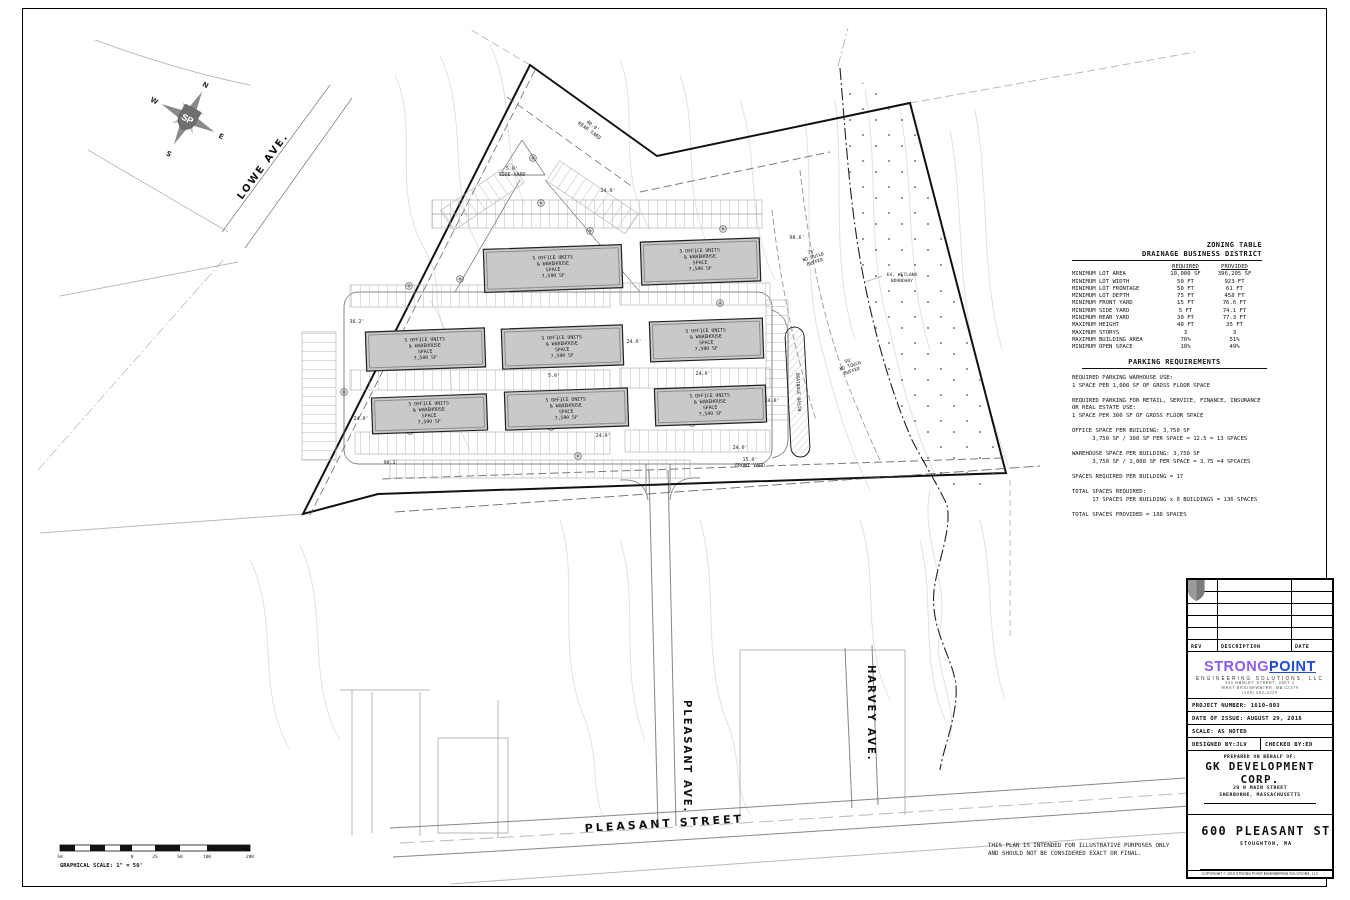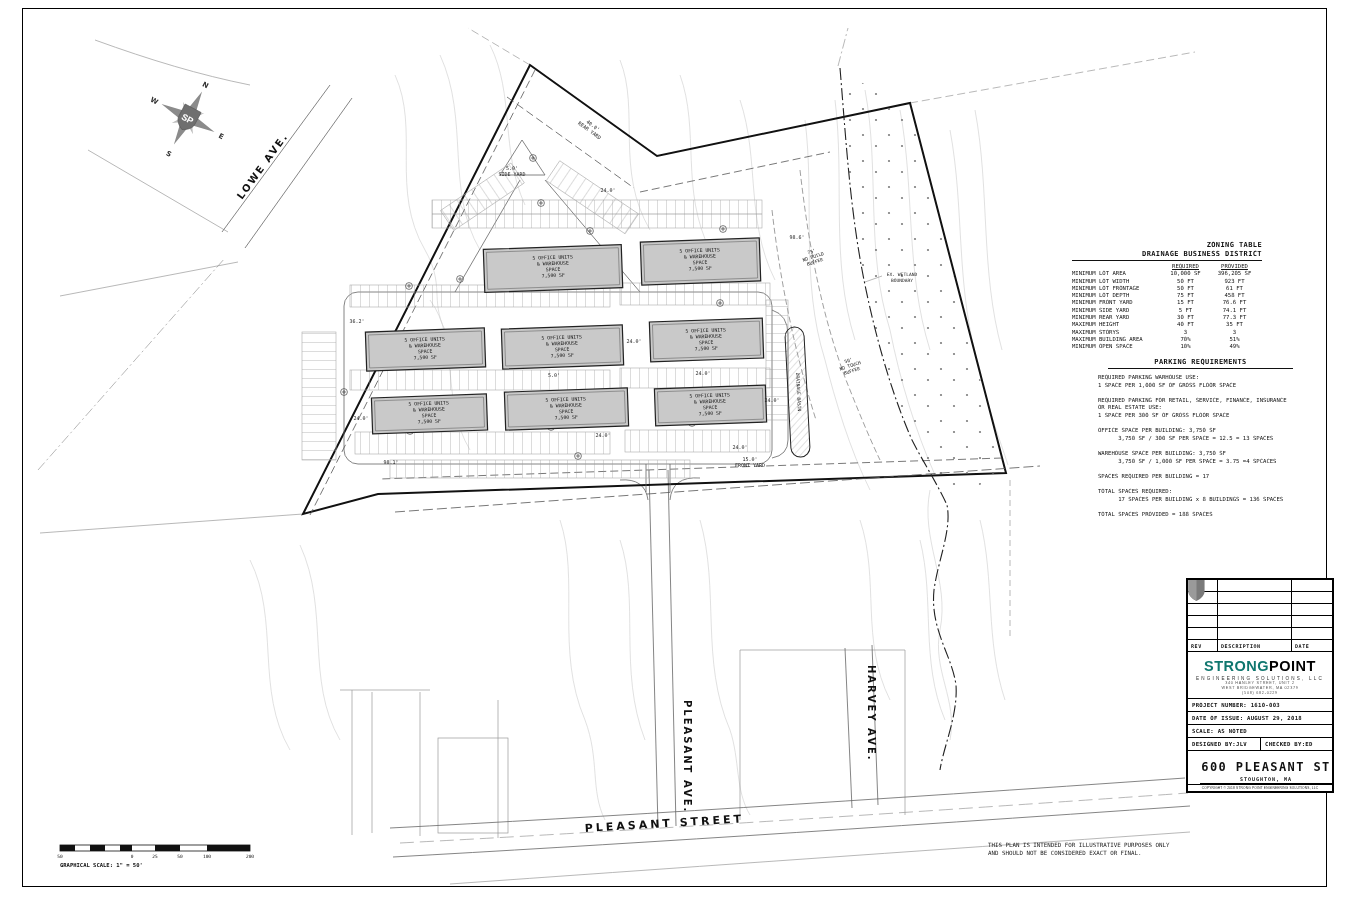--- a/index.html
+++ b/index.html
@@ -10,48 +10,48 @@
 
   
   .zoning{position:absolute;left:1072px;top:241px;width:190px;}
   .z-title{font:bold 7px "DejaVu Sans Mono",monospace;text-align:right;letter-spacing:.4px;line-height:8.5px;}
   .z-rule{border-top:1px solid #111;margin:2px 0 2px;}
   .z-grid{display:grid;grid-template-columns:92px 43px 55px;font:5.6px "DejaVu Sans Mono",monospace;line-height:7.3px;}
   .z-grid .c{text-align:center;}
   .z-head{text-decoration:underline;}
 
   
-  .parking{position:absolute;left:1098px;top:358px;width:205px;}
+  .parking{position:absolute;left:1072px;top:358px;width:205px;}
   .p-title{font:bold 7px "DejaVu Sans Mono",monospace;text-align:center;border-bottom:1.2px solid #111;
            padding-bottom:2px;margin:0 10px 5px;letter-spacing:.4px;}
   .p-line{font:5.6px "DejaVu Sans Mono",monospace;line-height:7.6px;min-height:7.6px;white-space:pre;}
 
   
   .titleblock{position:absolute;left:1186px;top:578px;width:144px;border:2px solid #000;background:#fff;}
   .rev-grid{display:grid;grid-template-columns:30px 1fr 40px;}
   .rev-grid div{border-right:1px solid #000;border-bottom:1px solid #000;height:11px;
       font:bold 5px "DejaVu Sans Mono",monospace;display:flex;align-items:center;padding-left:3px;letter-spacing:.6px;}
   .rev-grid div:nth-child(3n){border-right:none;}
   .logo-box{border-bottom:1.6px solid #000;text-align:center;padding:4px 2px 3px;}
   .logo-row{display:flex;align-items:center;justify-content:center;gap:3px;}
-  .logo-strong{font:bold 14.5px "Liberation Sans",sans-serif;color:#0f766e;letter-spacing:.5px;margin-top:12px;}
-  .logo-point{font:bold 14.5px "Liberation Sans",sans-serif;color:#000000;letter-spacing:.5px;}
+  .logo-strong{font:bold 14.5px "Liberation Sans",sans-serif;color:#8b5cf6;letter-spacing:.5px;margin-top:12px;}
+  .logo-point{font:bold 14.5px "Liberation Sans",sans-serif;color:#1d4ed8;letter-spacing:.5px;text-decoration:underline;}
   .logo-sub{font:4.6px "Liberation Sans",sans-serif;letter-spacing:2.2px;color:#333;margin-top:1px;}
   .logo-addr{font:3.8px "Liberation Sans",sans-serif;color:#555;letter-spacing:.7px;line-height:4.8px;}
   .tb-row{border-bottom:1.6px solid #000;font:bold 5.6px "DejaVu Sans Mono",monospace;
           letter-spacing:.3px;padding:3px 0 3px 4px;}
   .tb-split{display:flex;padding:0;}
   .tb-split span{padding:3px 0 3px 4px;}
   .tb-split span:first-child{border-right:1px solid #000;width:68px;}
   .client-box{border-bottom:1.6px solid #000;text-align:center;padding:3px 0 10px;}
   .prepared{font:bold 4.8px "DejaVu Sans Mono",monospace;letter-spacing:.4px;}
   .client-name{font:bold 11px "DejaVu Sans Mono",monospace;letter-spacing:1.2px;line-height:11px;margin-top:2px;}
   .client-sub{font:bold 4.8px "DejaVu Sans Mono",monospace;line-height:6.2px;letter-spacing:.5px;}
   .client-div{width:112px;border-top:1px solid #000;margin:5px auto 0;}
-  .addr-box{border-bottom:1.6px solid #000;text-align:center;padding:9px 0 1px;margin-left:12px;}
+  .addr-box{border-bottom:1.6px solid #000;text-align:center;padding:9px 0 23px;margin-left:12px;}
   .addr-big{font:bold 12px "DejaVu Sans Mono",monospace;letter-spacing:1.4px;}
   .addr-small{font:bold 5px "DejaVu Sans Mono",monospace;letter-spacing:1px;margin-top:2px;}
   .bottom-row{display:flex;height:40px;}
   .sheet-title{flex:1;border-right:1.6px solid #000;text-align:center;
                font:bold 7px "DejaVu Sans Mono",monospace;line-height:9px;padding-top:2px;letter-spacing:1px;}
   .sheet-no{width:56px;display:flex;align-items:center;justify-content:center;
             font:bold 19px "DejaVu Sans Mono",monospace;letter-spacing:1px;}
   .copyright{font:3.2px "Liberation Sans",sans-serif;text-align:center;border-top:1px solid #000;
              padding:1px 0;letter-spacing:.2px;white-space:nowrap;overflow:hidden;color:#222;}
 
@@ -495,20 +495,28 @@
     <div class="logo-addr">WEST BRIDGEWATER, MA  02379</div>
     <div class="logo-addr">(508) 682-0229</div>
   </div>
   <div class="tb-row">PROJECT NUMBER: 1610-003</div>
   <div class="tb-row">DATE OF ISSUE: AUGUST 29, 2018</div>
   <div class="tb-row">SCALE: AS NOTED</div>
   <div class="tb-row tb-split">
     <span>DESIGNED BY:JLV</span>
     <span>CHECKED BY:ED</span>
   </div>
+  <div class="client-box">
+    <div class="prepared">PREPARED ON BEHALF OF:</div>
+    <div class="client-name">GK DEVELOPMENT</div>
+    <div class="client-name">CORP.</div>
+    <div class="client-sub">29 N MAIN STREET</div>
+    <div class="client-sub">SHERBORNE, MASSACHUSETTS</div>
+    <div class="client-div"></div>
+  </div>
   <div class="addr-box">
     <div class="addr-big">600 PLEASANT ST</div>
     <div class="addr-small">STOUGHTON, MA</div>
   </div>
   <div class="copyright">COPYRIGHT © 2018 STRONG POINT ENGINEERING SOLUTIONS, LLC</div>
 </div>
 
 </div>
 
 </body></html>

